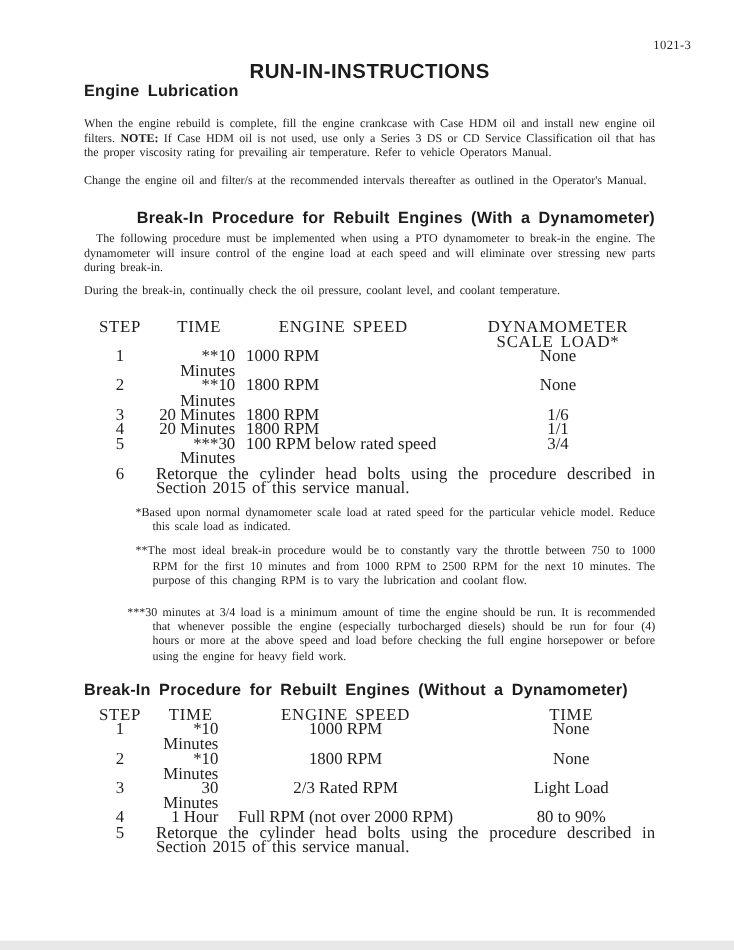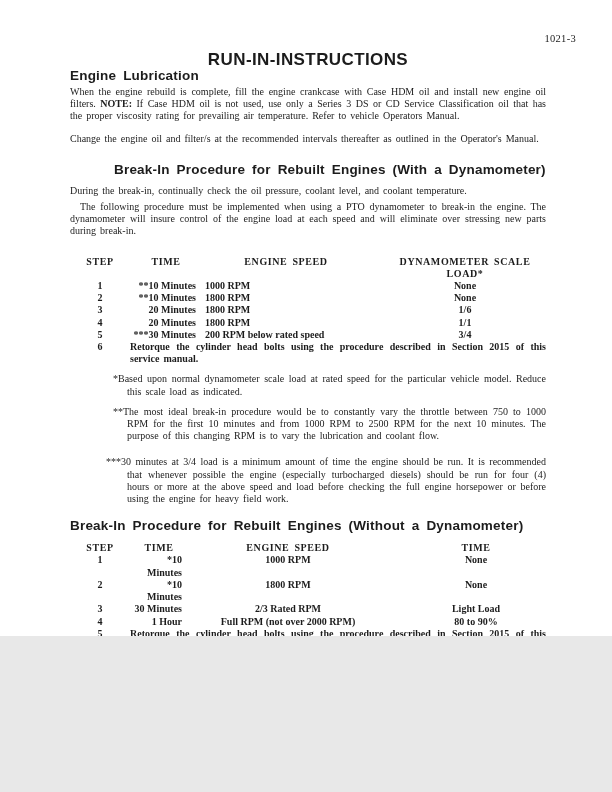--- a/index.html
+++ b/index.html
@@ -1,19 +1,19 @@
 <!DOCTYPE html>
 <html><head>
 <meta charset="utf-8">
 <style>
   html, body { margin: 0; padding: 0; background: #e8e8e8; }
   .page {
     position: relative;
     width: 612px;
-    height: 636px;
+    height: 784px;
     margin: 0 auto;
     background: #ffffff;
     color: #1c1c1c;
     font-family: "Liberation Serif", serif;
     font-size: 10px;
     line-height: 12.2px;
     overflow: hidden;
   }
   .page-number {
     position: absolute;
@@ -49,35 +49,35 @@
     margin: 0;
   }
   .h1 { margin-top: 0; }
   .h2 { margin-top: 17px; padding-left: 44px; }
   .h3 { margin-top: 13px; }
   p.body {
     margin: 10px 0 0 0;
     text-align: justify;
     word-spacing: 1.5px;
   }
-  p.first { margin-top: 2px; }
+  p.first { margin-top: 14px; }
   p.after-h2 { margin-top: 4px; text-indent: 10px; }
   p.tight { margin-top: 7px; }
   .note-label { font-weight: bold; }
   table.proc {
     border-collapse: collapse;
     width: 476px;
     table-layout: fixed;
   }
   .t1 { margin-top: 18px; }
   .t2 { margin-top: 8px; }
   table.proc td, table.proc th {
     padding: 0;
-    font-weight: bold;
-    font-size: 10px;
+    font-weight: normal;
+    font-size: 14px;
     line-height: 12.2px;
     vertical-align: top;
   }
   table.proc th {
     letter-spacing: 0.6px;
     word-spacing: 2px;
     text-align: center;
   }
   .c-step { text-align: center; }
   .c-time { text-align: right; padding-right: 6px !important; }
@@ -110,23 +110,23 @@
 
     <div class="section-heading h1">Engine Lubrication</div>
 
     <p class="body first"><span>When the engine rebuild is complete, fill the engine crankcase with Case HDM oil and install new engine oil filters. </span><span class="note-label">NOTE:</span><span> If Case HDM oil is not used, use only a Series 3 DS or CD Service Classification oil that has the proper viscosity rating for prevailing air temperature. Refer to vehicle Operators Manual.</span></p>
 
 
     <p class="body">Change the engine oil and filter/s at the recommended intervals thereafter as outlined in the Operator's Manual.</p>
 
     <div class="section-heading h2">Break-In Procedure for Rebuilt Engines (With a Dynamometer)</div>
 
+    <p class="body after-h2">The following procedure must be implemented when using a PTO dynamometer to break-in the engine. The dynamometer will insure control of the engine load at each speed and will eliminate over stressing new parts during break-in.</p>
+
     <p class="body tight">During the break-in, continually check the oil pressure, coolant level, and coolant temperature.</p>
-
-    <p class="body after-h2">The following procedure must be implemented when using a PTO dynamometer to break-in the engine. The dynamometer will insure control of the engine load at each speed and will eliminate over stressing new parts during break-in.</p>
 
     <table class="proc t1">
       <colgroup>
           <col style="width:60px">
           <col style="width:72px">
           <col style="width:168px">
           <col style="width:176px">
         </colgroup>
       <tbody>
           <tr>
@@ -155,21 +155,21 @@
       </tr>
       <tr>
         <td class="c-step">4</td>
         <td class="c-time">20 Minutes</td>
         <td class="c-speed">1800 RPM</td>
         <td class="c-load">1/1</td>
       </tr>
       <tr>
         <td class="c-step">5</td>
         <td class="c-time">***30 Minutes</td>
-        <td class="c-speed">200 RPM below rated speed</td>
+        <td class="c-speed">100 RPM below rated speed</td>
         <td class="c-load">3/4</td>
       </tr>
       <tr>
         <td class="c-step">6</td>
         <td class="note-cell" colspan="3">Retorque the cylinder head bolts using the procedure described in Section 2015 of this service manual.</td>
       </tr>
     </tbody>
       </table>
 
     <p class="footnote"><span>*</span><span>Based upon normal dynamometer scale load at rated speed for the particular vehicle model. Reduce this scale load as indicated.</span></p>

